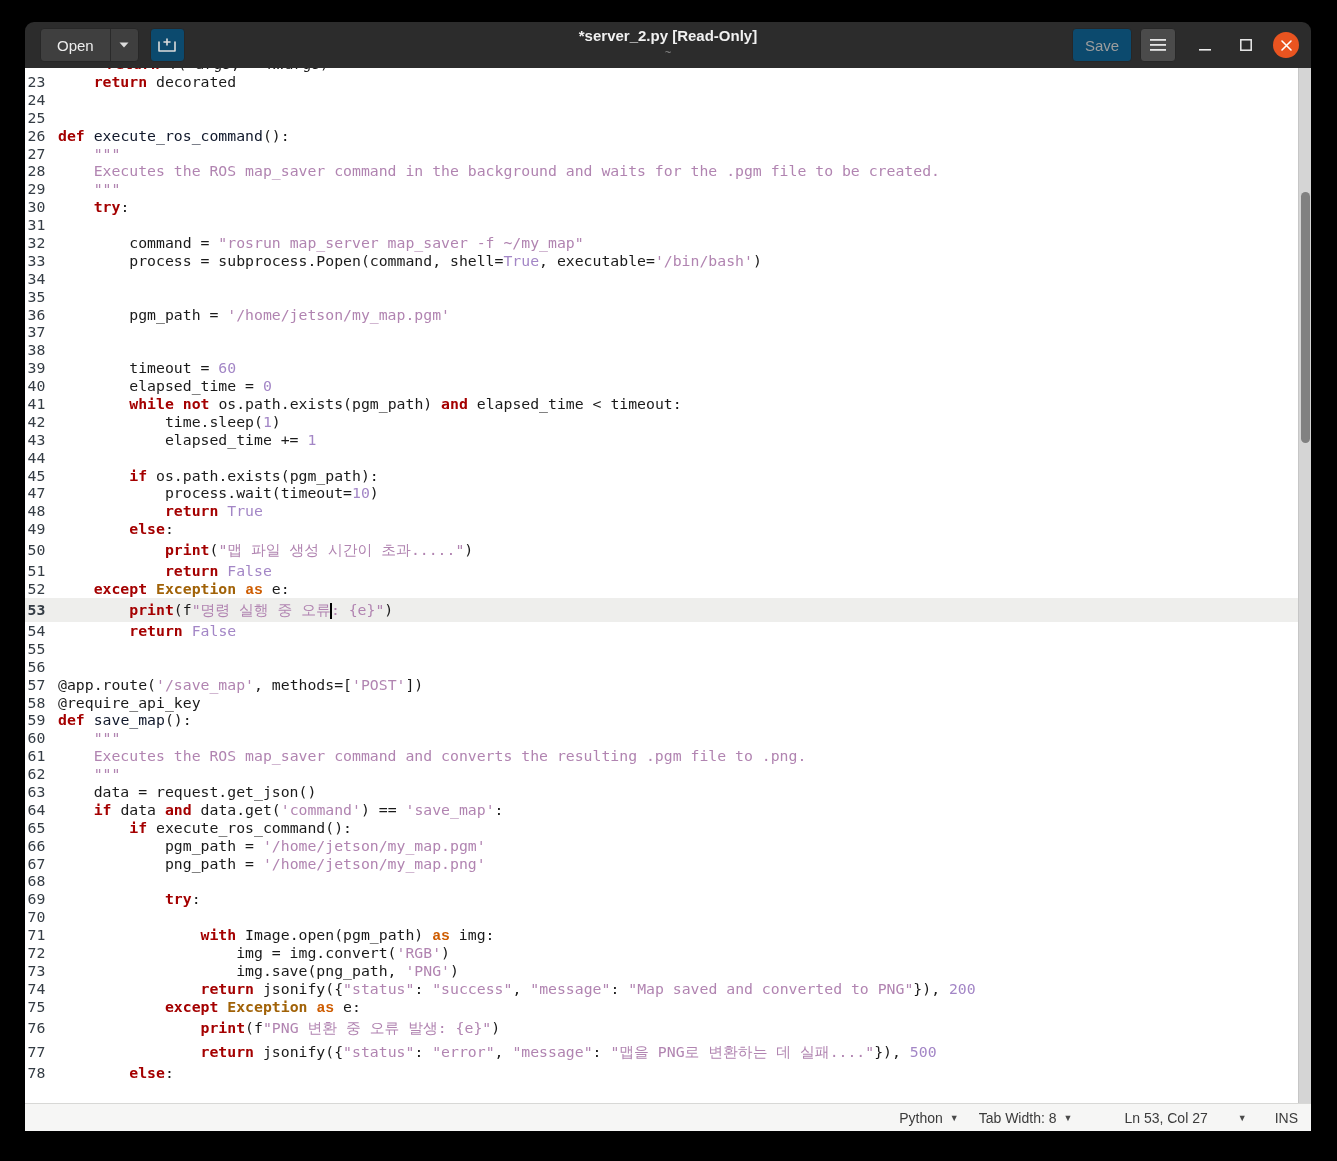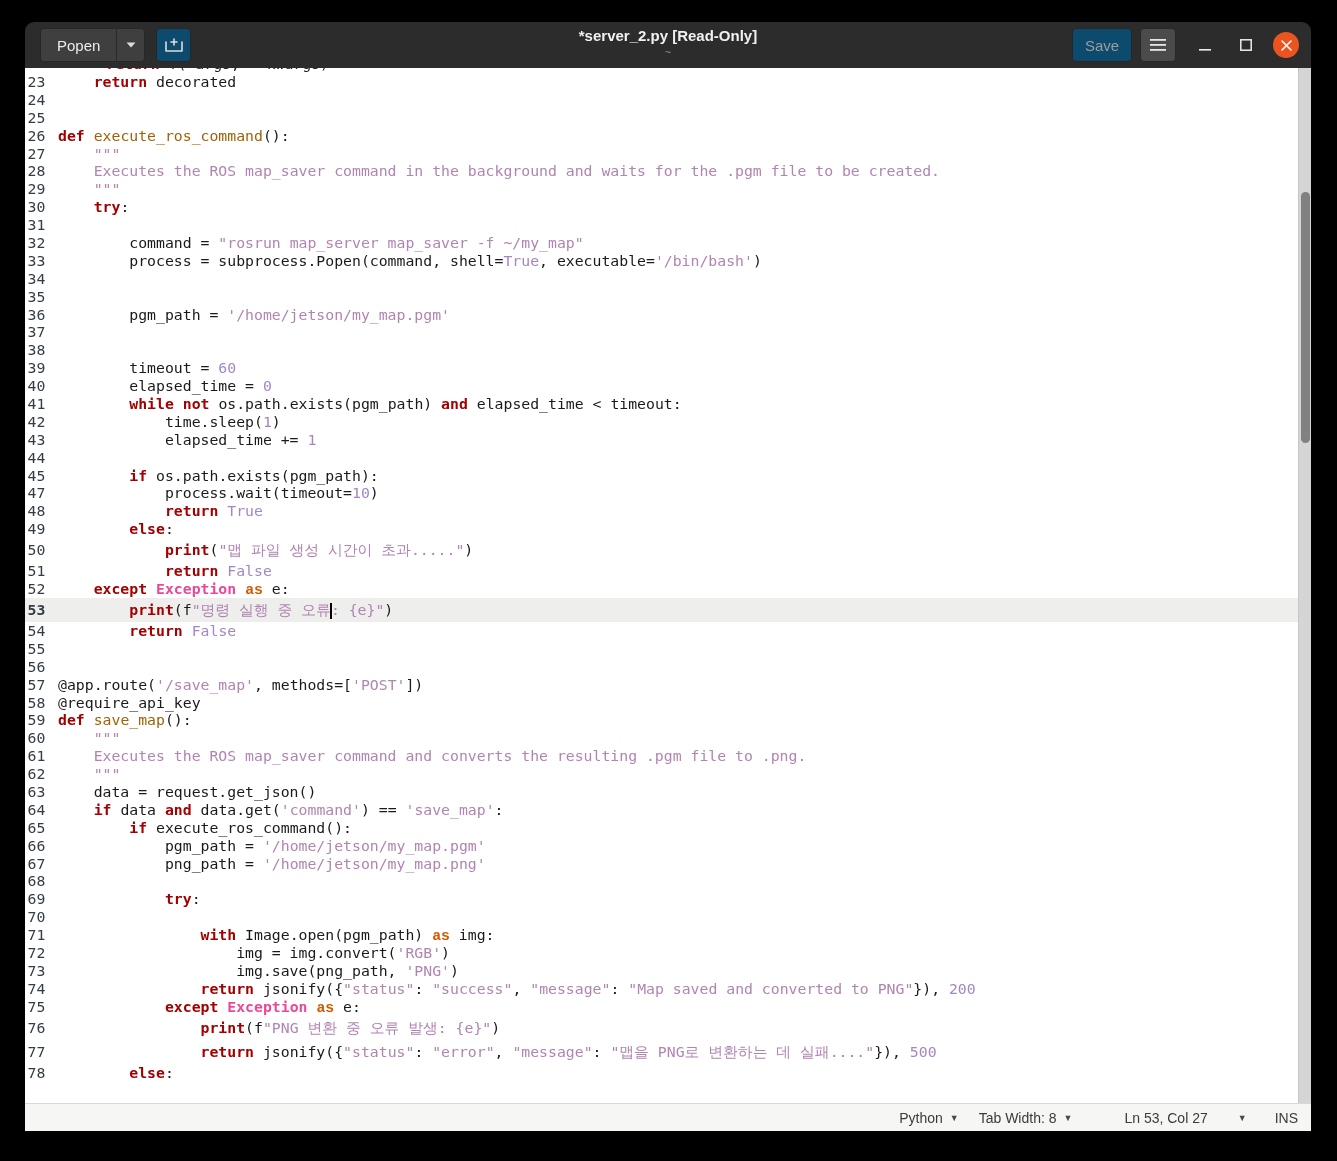--- a/index.html
+++ b/index.html
@@ -32,23 +32,23 @@
   .code-row{height:17.9px;line-height:17.9px;white-space:pre;}
   .code-row.tall{height:24px;line-height:24px;}
   .code-row.current{background:#eeeeec;}
   .ln{display:inline-block;width:23px;text-align:center;color:#343c44;}
   .current .ln{font-weight:bold;}
   .code{margin-left:10px;white-space:pre;}
   .tk-t{color:#1a1a1a;}
   .tk-k{color:#a40000;font-weight:bold;}
   .tk-s{color:#b184b1;}
   .tk-n{color:#a386c6;}
-  .tk-e{color:#ec4899;font-weight:bold;}
+  .tk-e{color:#a16207;font-weight:bold;}
   .tk-a{color:#ce5c00;font-weight:bold;font-family:Liberation Mono, monospace;}
-  .tk-f{color:#a16207;}
+  .tk-f{color:#0f172a;}
   .cursor{display:inline-block;width:2px;height:16px;background:#000;vertical-align:middle;margin:0 -1px;}
   .scrollbar{position:absolute;top:0;right:0;width:13px;bottom:0;background:#d5d5d5;border-left:1px solid #c6c6c6;box-sizing:border-box;}
   .thumb{position:absolute;left:2px;width:9px;top:124px;height:251px;background:#818181;border-radius:5px;}
   
   .statusbar{height:28px;flex:0 0 28px;background:#f6f6f5;border-top:1px solid #d8d8d6;
     display:flex;align-items:center;font-size:14px;color:#3b3b3b;box-sizing:border-box;}
   .sb-right{margin-left:auto;display:flex;align-items:center;}
   .sb-item{display:flex;align-items:center;gap:7px;}
   .sb-caret{font-size:9px;color:#4a4a4a;}
   .sb-lang{margin-right:20px;}
@@ -63,21 +63,21 @@
 <div class="window">
 
   <div class="titlebar">
     <div class="title-block">
       <div class="title-main">*server_2.py [Read-Only]</div>
       <div class="title-sub">~</div>
     </div>
     <div class="tb-left">
       <div class="open-split">
         <div class="open-main">
-          <span>Popen</span>
+          <span>Open</span>
         </div>
         <div class="open-arrow">
           <svg width="12" height="8" viewBox="0 0 12 8">
             <path d="M1.5 1.5 L6 6.5 L10.5 1.5 Z" fill="#dcdcdc"></path>
           </svg>
         </div>
       </div>
       <div class="tb-btn newdoc-btn">
         <svg width="20" height="17" viewBox="0 0 20 17">
           <path d="M2 5 L2 14 M2 14 L18 14 M18 14 L18 5" stroke="#dcdcdc" stroke-width="1.6" fill="none" stroke-linecap="round"></path>

